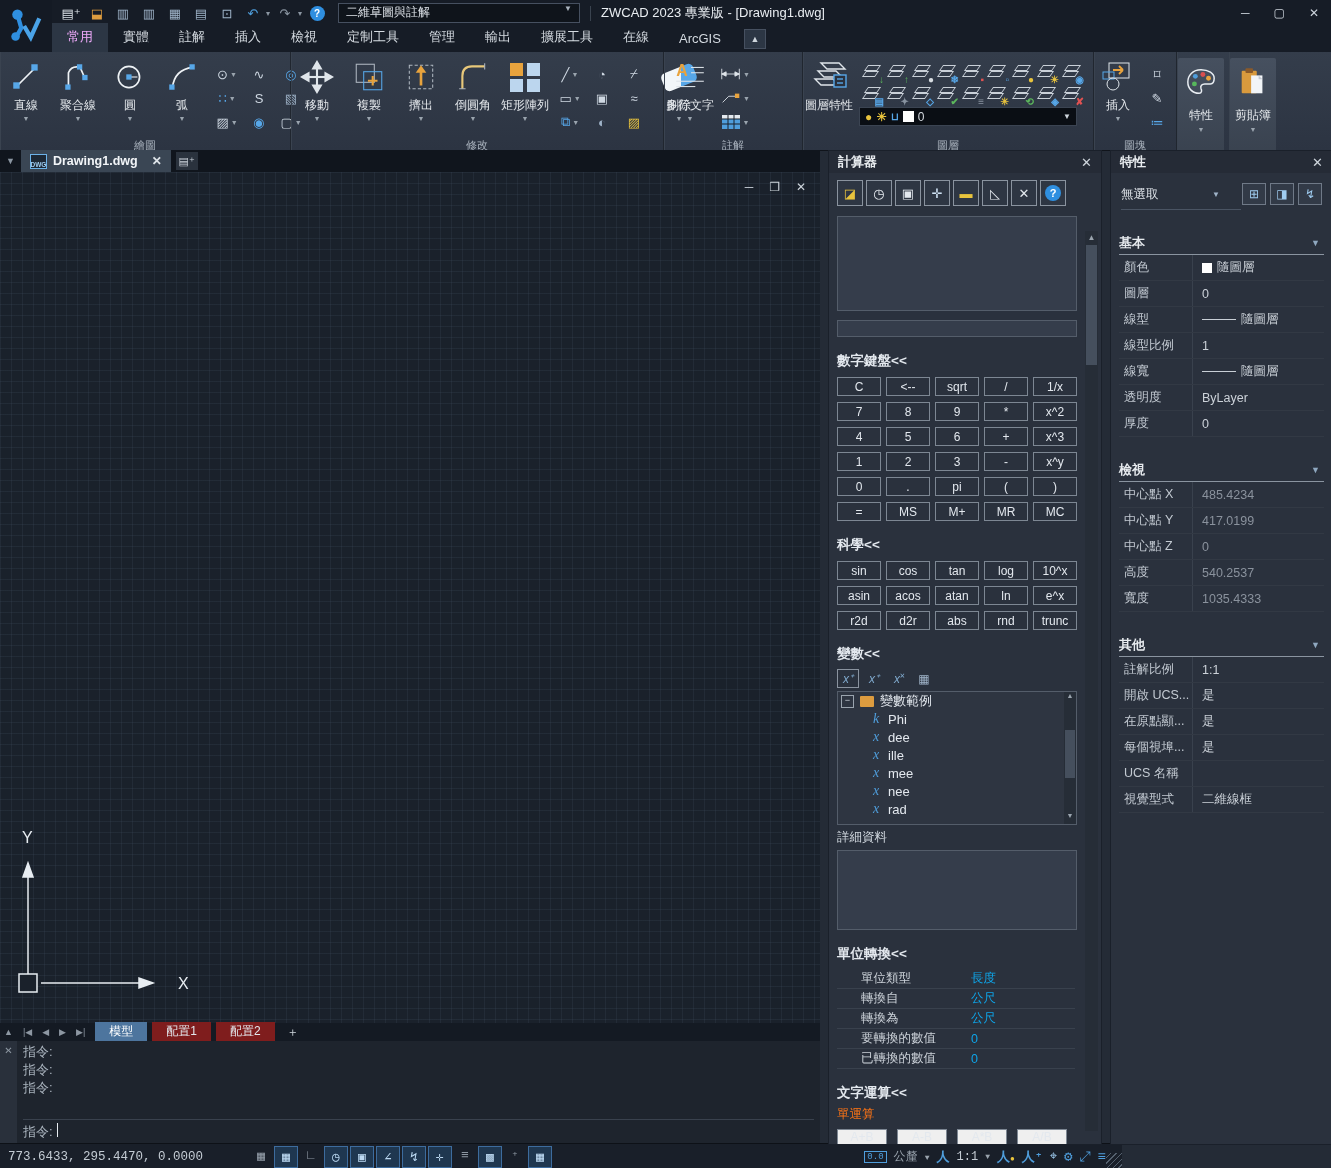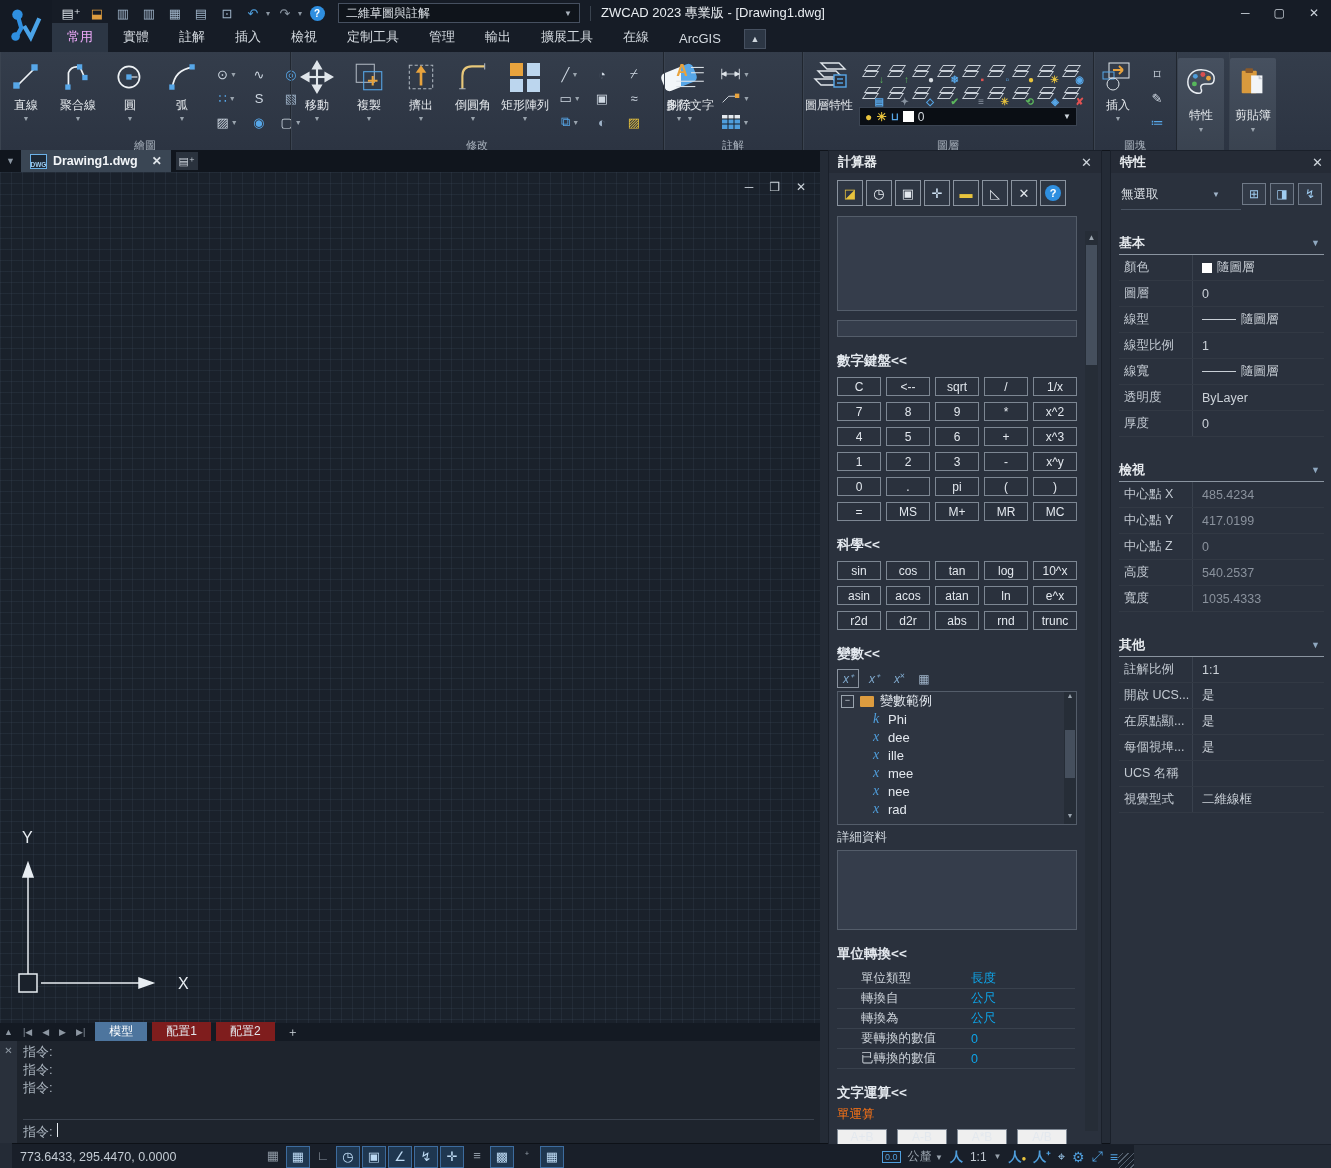--- a/index.html
+++ b/index.html
@@ -6,21 +6,21 @@
   body{width:1331px;height:1168px;background:#242b36;font-family:"Liberation Sans",sans-serif;
        color:#d5dae0;overflow:hidden;position:relative;font-size:12px;-webkit-font-smoothing:antialiased;}
   .abs{position:absolute;}
   
   #titlebar{left:0;top:0;width:1331px;height:26px;background:#161c26;display:flex;align-items:center;}
   #logo{left:0;top:0;width:52px;height:52px;background:#141a24;z-index:5;display:flex;align-items:center;justify-content:center;}
   #qa{display:flex;align-items:center;gap:4px;margin-left:60px;}
   .qa-btn{width:22px;height:20px;display:flex;align-items:center;justify-content:center;font-size:13px;cursor:default;}
   .qa-caret{font-size:8px;color:#8b96a2;margin-left:-2px;}
   #workspace{margin-left:10px;width:226px;height:18px;background:#0f141b;border:1px solid #465060;
-             display:flex;align-items:center;justify-content:space-between;padding:0 7px;color:#dde2e8;font-size:12px;}
+             display:flex;justify-content:space-between;padding:0 7px;color:#dde2e8;font-size:12px;}
   #ws-caret{font-size:8px;color:#aab3bd;}
   .tb-sep{width:1px;height:15px;background:#3a434f;margin:0 10px;}
   #title-text{font-size:13px;color:#e9edf1;}
   #win-ctrl{position:absolute;right:12px;top:0;height:26px;display:flex;align-items:center;gap:24px;color:#cdd4dc;font-size:12px;}
   
   #menubar{left:52px;top:26px;width:1279px;height:26px;background:#161c26;display:flex;align-items:flex-end;}
   .mtab{padding:5px 15px 6px;font-size:13px;color:#d4dae0;cursor:default;}
   .mtab.active{background:#2b3razor;background:#2c3644;color:#f0abfc;margin-top:12px;}
   #ribbon-collapse{width:20px;height:18px;background:#2c3644;border:1px solid #465060;display:flex;align-items:center;justify-content:center;
                    color:#cfd6dd;font-size:9px;margin:0 0 3px 8px;}
@@ -70,21 +70,21 @@
   #lt-plus{padding:0 10px;color:#cfd6dd;}
   
   #cmd{left:0;top:1041px;width:820px;height:102px;background:#1e242d;display:flex;}
   #cmd-strip{width:17px;background:#29303b;display:flex;flex-direction:column;align-items:center;padding-top:4px;color:#8d97a2;font-size:10px;}
   #cmd-main{flex:1;display:flex;flex-direction:column;padding:2px 6px;color:#a9b3bd;font-size:13px;}
   .cmd-line{line-height:18px;}
   #cmd-prompt{margin-top:auto;border-top:1px solid #39414d;padding-top:3px;line-height:18px;display:flex;}
   #caret-blink{width:1px;height:14px;background:#e8edf2;margin-left:4px;animation:bl 1s steps(1) infinite;}
   @keyframes bl{50%{opacity:0}}
   
-  #statusbar{left:12px;top:1143px;width:1122px;height:25px;background:#191f29;border-top:1px solid #0d1117;display:flex;align-items:center;}
+  #statusbar{left:0;top:1143px;width:1122px;height:25px;background:#191f29;border-top:1px solid #0d1117;display:flex;align-items:center;font-family:Liberation Mono, monospace;}
   #coords{margin-left:8px;color:#c3cbd3;font-size:12.5px;width:230px;}
   #stoggles{display:flex;gap:2px;margin-left:12px;}
   .stog{width:22px;height:20px;display:flex;align-items:center;justify-content:center;font-size:13px;color:#8d97a2;}
   .stog.on{background:#1f3750;border:1px solid #3d6c9e;color:#bcd9f2;}
   #sright{margin-left:auto;display:flex;align-items:center;gap:7px;margin-right:16px;color:#9aa4ae;}
   #dynbadge{border:1px solid #4f9edc;color:#4f9edc;font-size:9px;padding:0 2px;}
   .man{color:#4f9edc;font-weight:bold;font-size:13px;}
   .scaret{font-size:8px;color:#4f9edc;}
   #grip{position:absolute;right:0;bottom:0;width:16px;height:16px;
         background:repeating-linear-gradient(135deg,transparent 0 3px,#54606e 3px 4px);}

